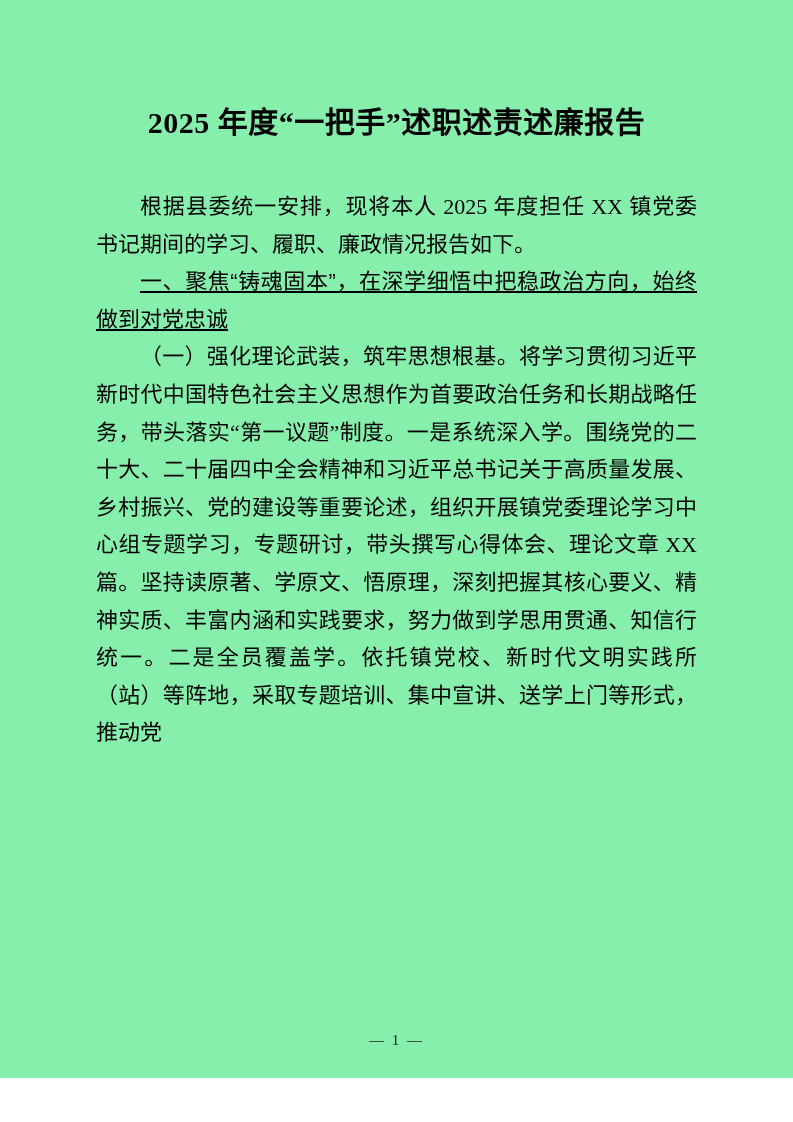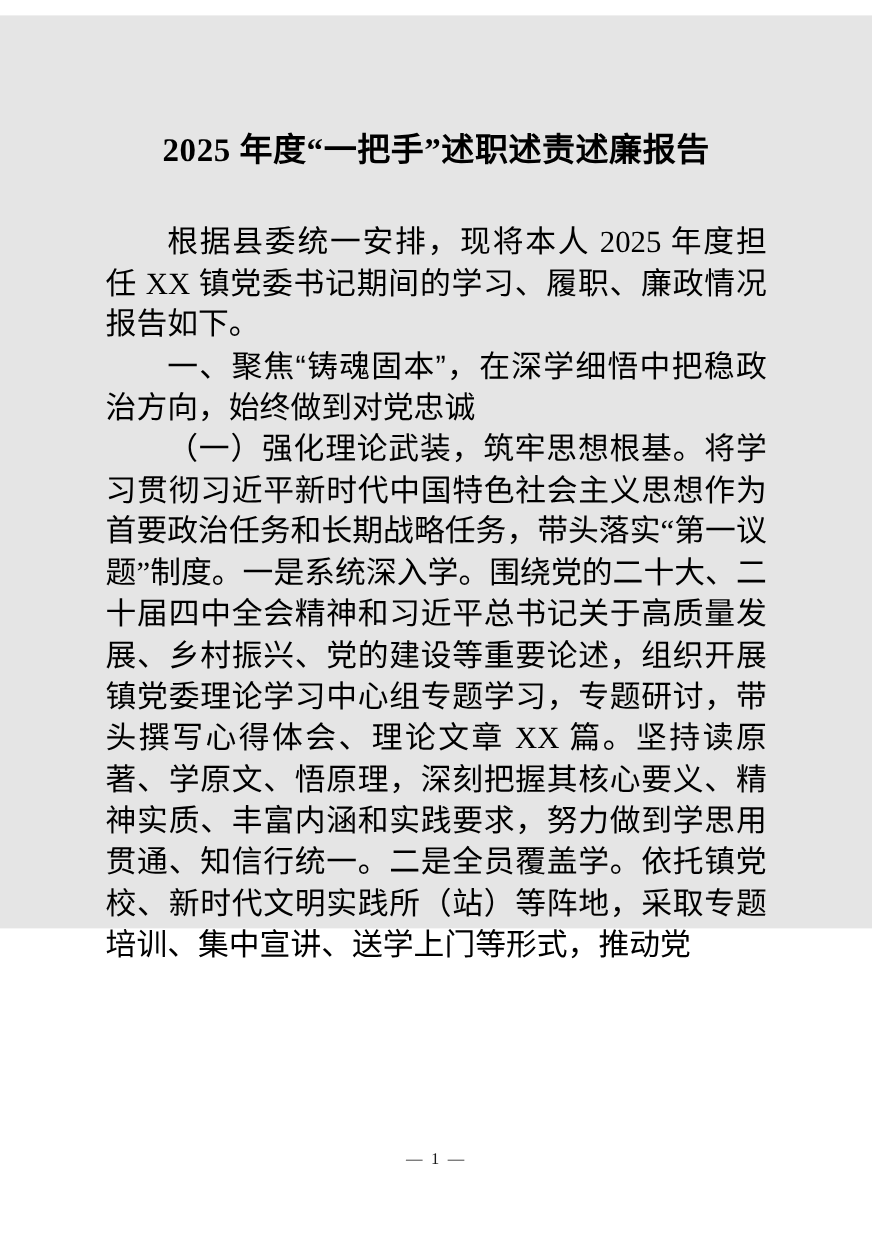--- a/index.html
+++ b/index.html
@@ -6,50 +6,51 @@
   html, body { background: #ffffff; }
   body {
     width: 793px; height: 1122px;
     font-family: "Liberation Serif", "DejaVu Serif", serif;
     color: #000000;
     position: relative;
     overflow: hidden;
   }
   .page {
     position: absolute;
-    left: 0; top: 14px;
-    width: 793px; height: 830px;
-    background: #e5e5e5;
+    left: 0; top: 0;
+    width: 793px; height: 1078px;
+    background: #86efac;
   }
   .content {
     position: absolute;
     left: 96px;
     width: 601px;
     top: 98px;
   }
   .doc-title {
     font-size: 30px;
     font-weight: bold;
     text-align: center;
     line-height: 50px;
     margin-bottom: 40px;
     font-family: "Liberation Serif", "DejaVu Serif", serif;
     letter-spacing: 0.5px;
   }
   .para {
-    font-size: 28px;
+    font-size: 22px;
     line-height: 37.6px;
     text-indent: 2em;
     text-align: justify;
     text-justify: inter-character;
     margin: 0;
   }
   .para.heading {
     font-family: "Liberation Sans", "DejaVu Sans", sans-serif;
     font-weight: bold;
+    text-decoration: underline;
   }
   .seg-normal { font-weight: normal; }
   .seg-bold { font-weight: normal; }
   .seg-lead-bold { font-weight: normal; }
   .page-number {
     position: absolute;
     left: 0;
     top: 1032px;
     width: 793px;
     text-align: center;

